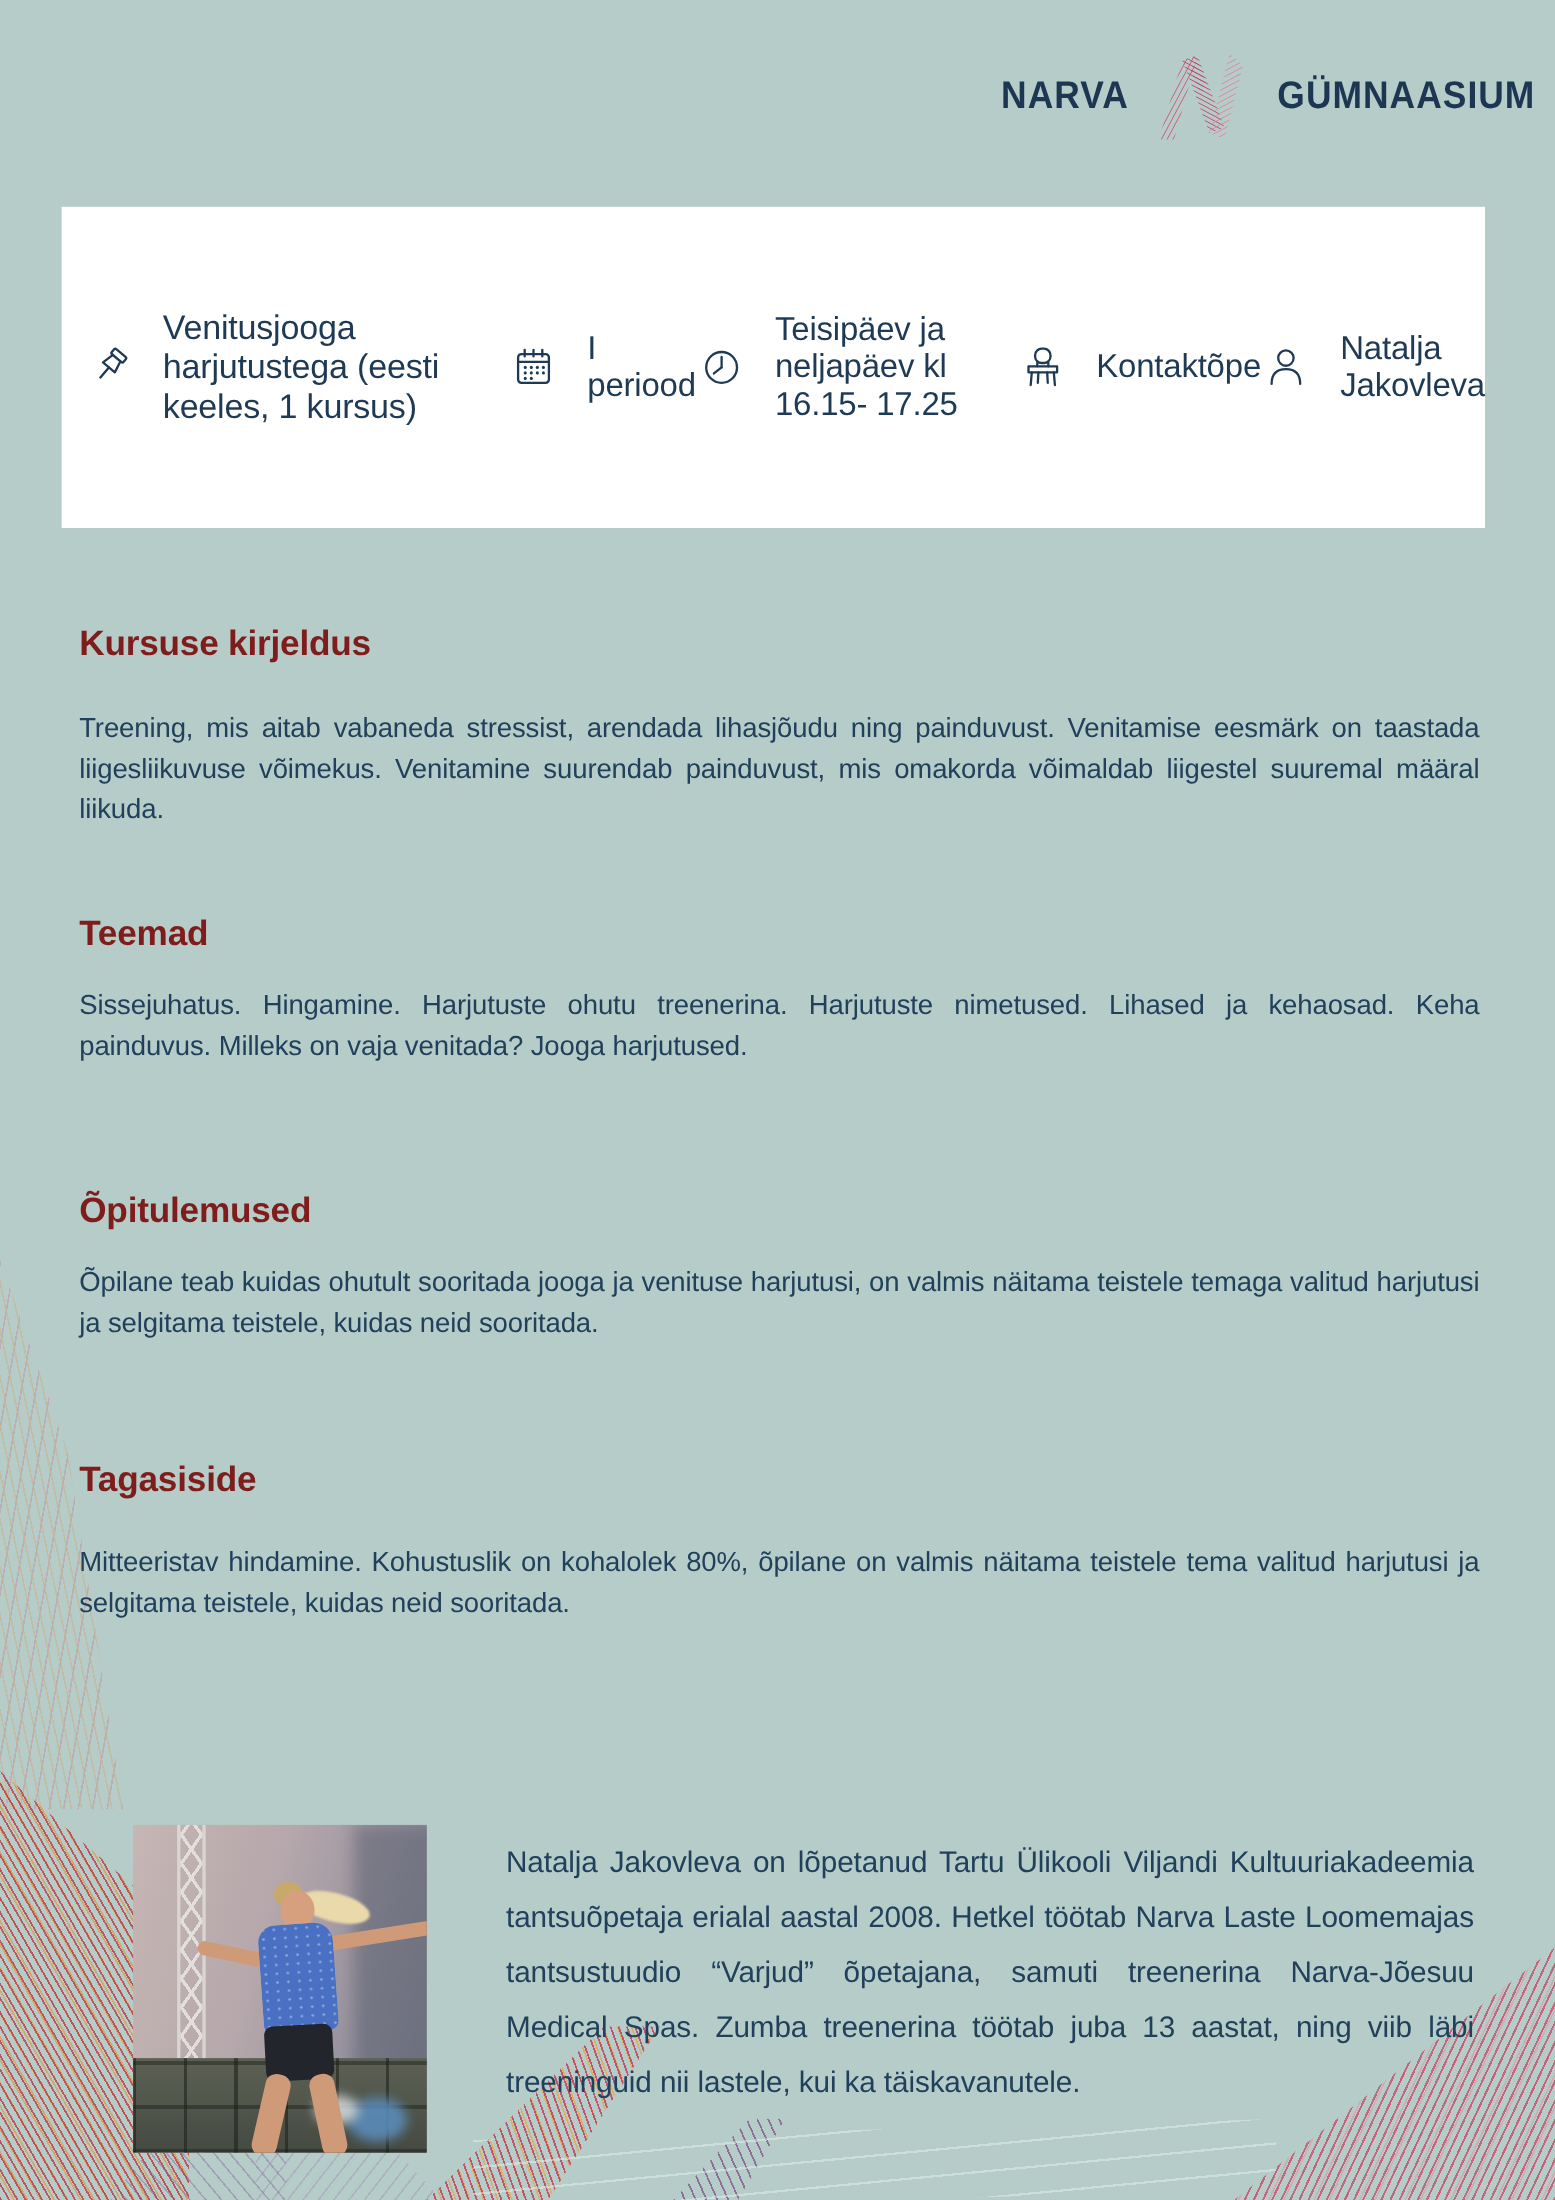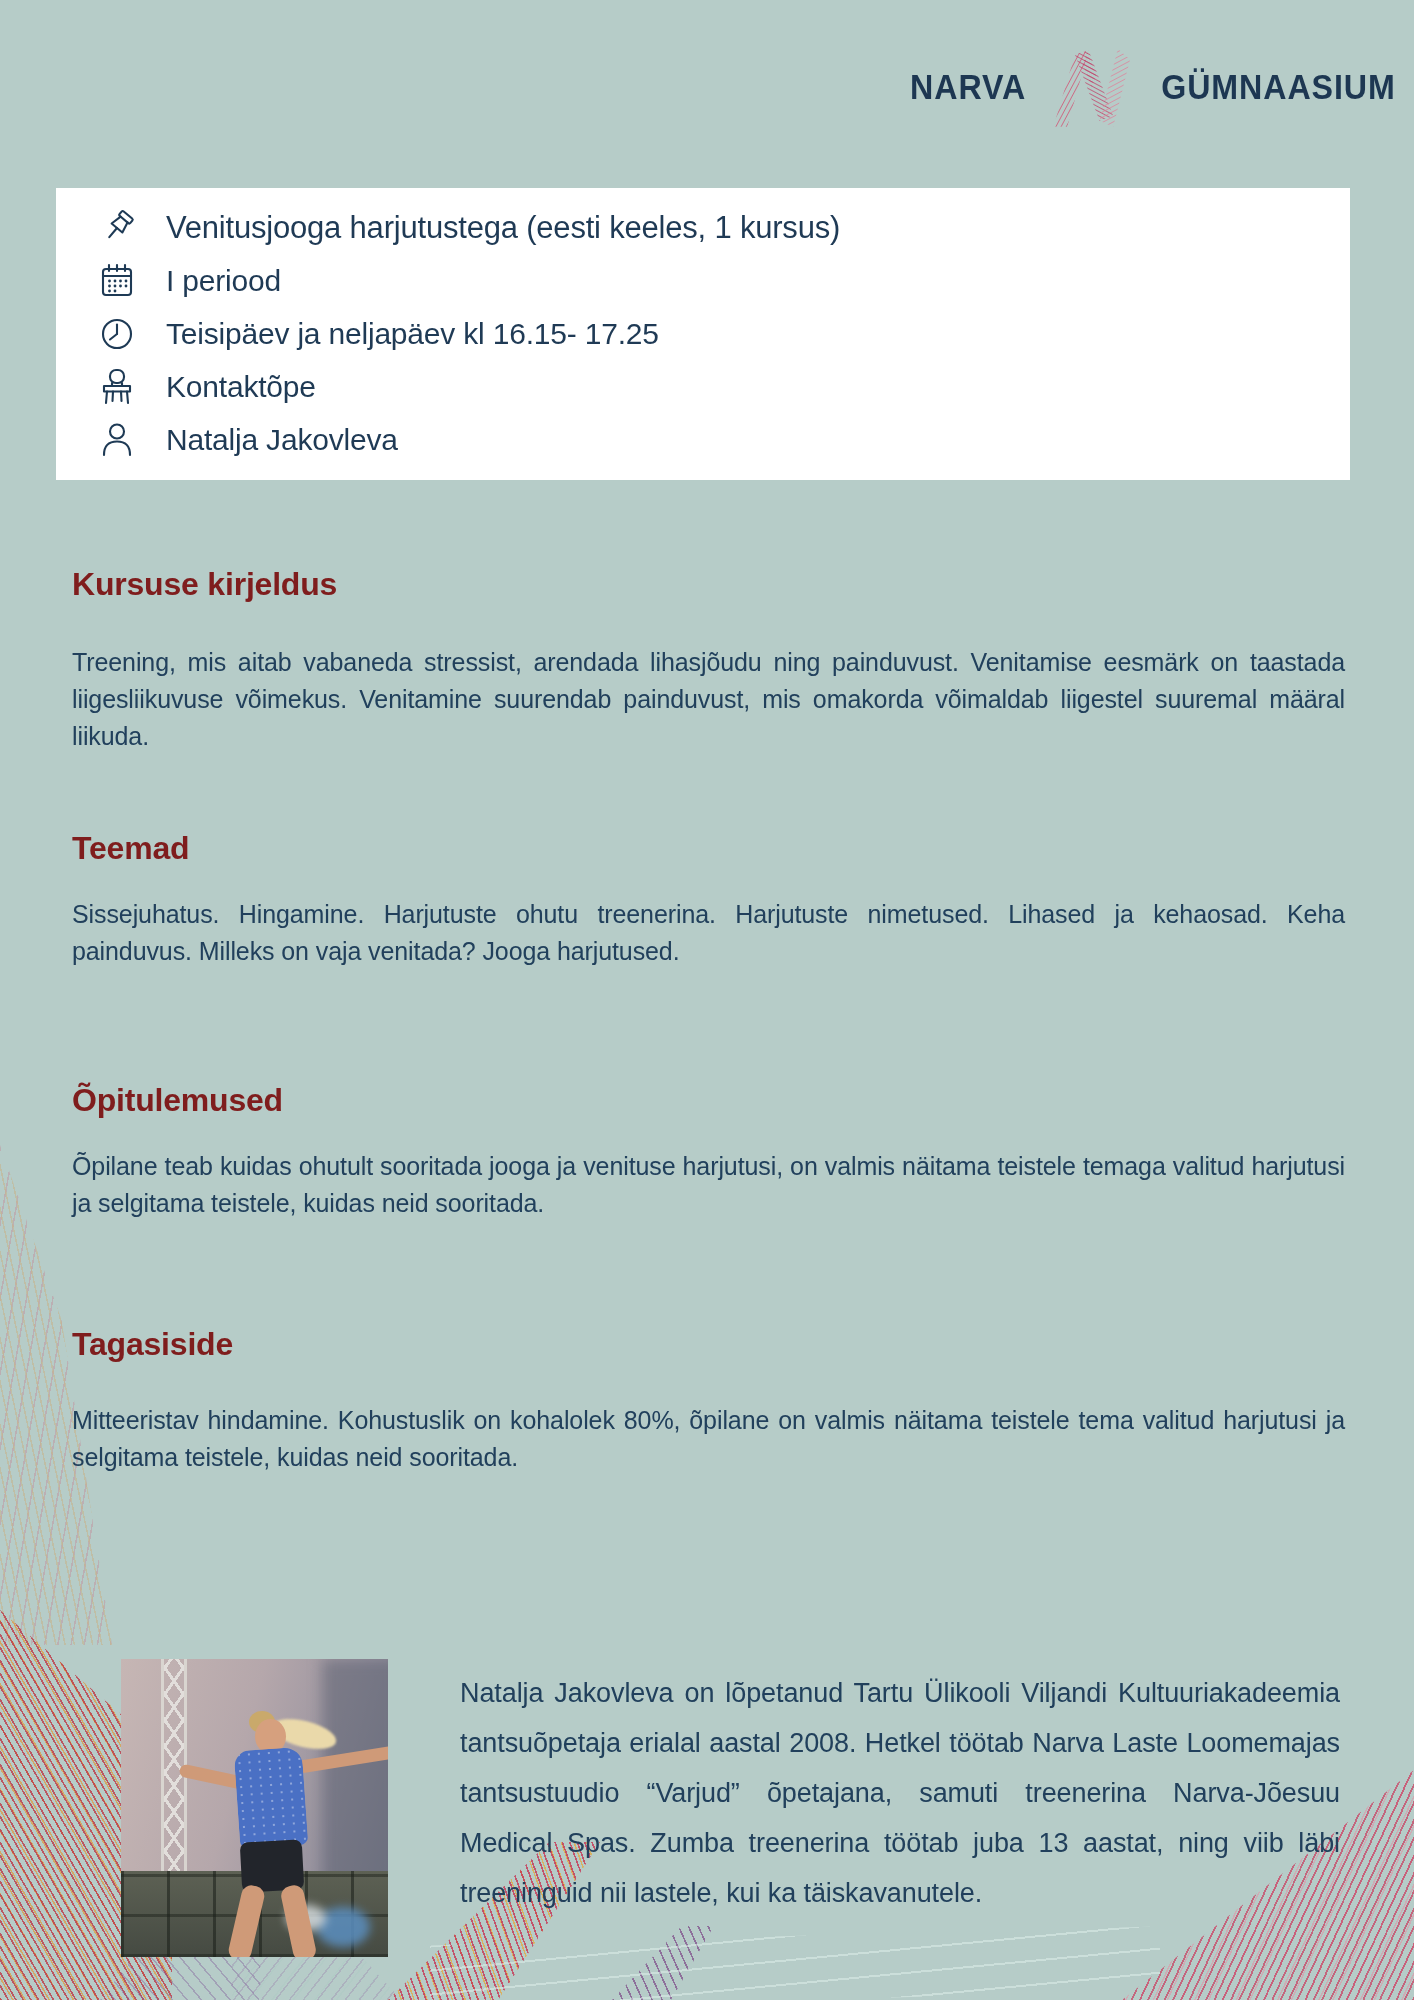--- a/index.html
+++ b/index.html
@@ -12,22 +12,22 @@
   }
 
   
   #brand { position:absolute; top:42px; left:905px; width:460px; height:90px; display:flex; align-items:center; }
   .brand-word { font-size:35px; font-weight:600; letter-spacing:1px; color:#1d3752; transform:scaleX(.92); transform-origin:center; white-space:nowrap; }
   #brand-mark { width:104px; height:92px; margin:0 8px; flex:0 0 auto; }
 
   
   #course-card {
     position:absolute; left:56px; top:188px; width:1294px; height:292px;
-    background:#ffffff; padding:14px 0 14px 38px;
-    display:flex; flex-direction:column; justify-content:space-around;
+    background:#ffffff; padding:14px 0 14px 20px;
+    display:flex; flex-direction:row; justify-content:space-around;
   }
   .card-row { display:flex; align-items:center; }
   .card-row .icon { width:46px; height:44px; flex:0 0 46px; margin-right:26px; display:flex; align-items:center; justify-content:center; }
   .card-row .icon svg { width:40px; height:40px; stroke:#1e3a55; fill:none; stroke-width:2.1; stroke-linecap:round; stroke-linejoin:round; }
   .card-text { font-size:30px; font-weight:500; color:#1f3a55; letter-spacing:-.2px; }
   #course-title-row .card-text { font-size:31px; }
 
   
   .section-title { position:absolute; left:72px; font-size:32px; font-weight:700; color:#7f1d1d; letter-spacing:-.2px; }
   .section-body {

